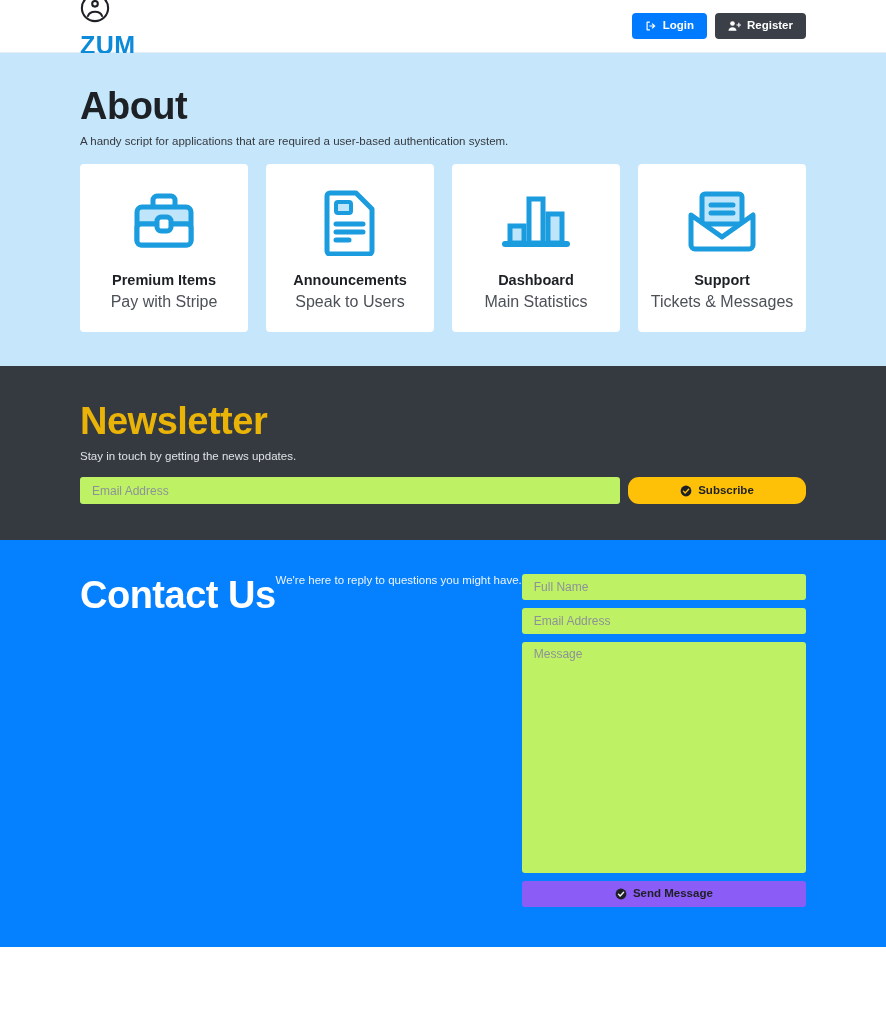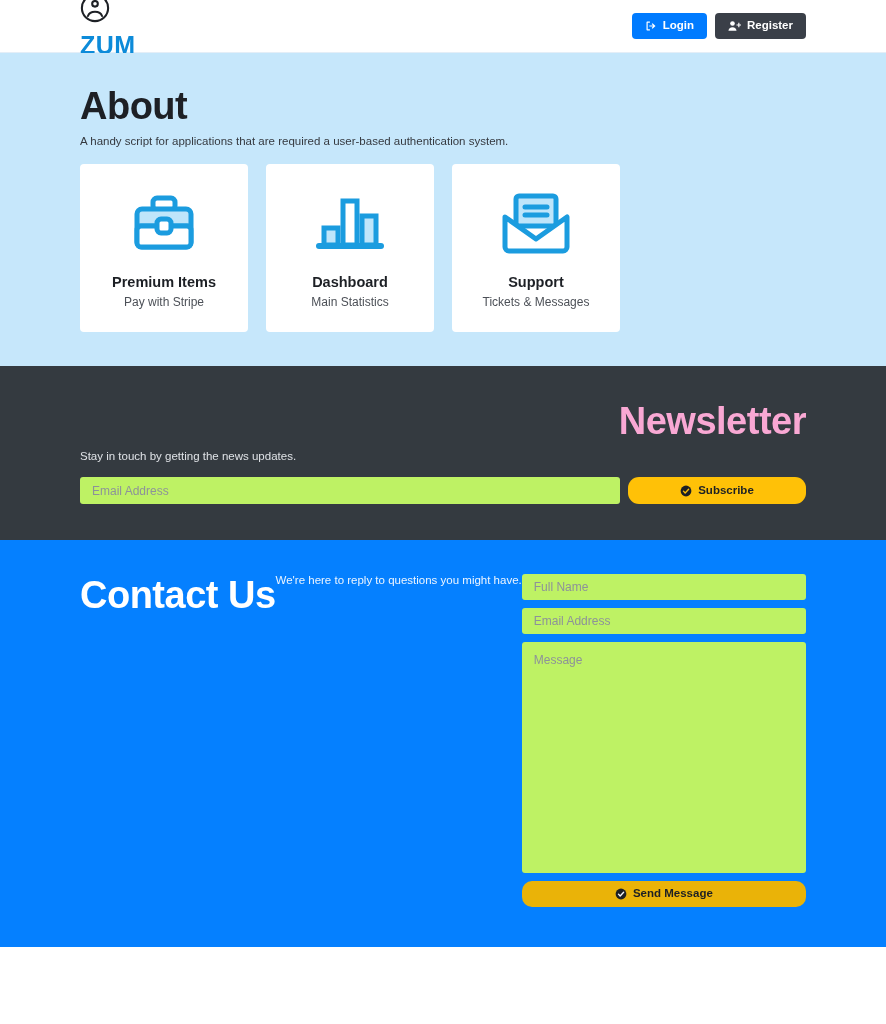--- a/index.html
+++ b/index.html
@@ -77,29 +77,29 @@
     border-radius: 4px;
     height: 168px;
     display: flex;
     flex-direction: column;
     align-items: center;
     justify-content: center;
     padding: 12px;
   }
   .card-icon { height: 72px; display: flex; align-items: center; justify-content: center; margin-bottom: 14px; }
   .card-title { font-size: 14.5px; font-weight: bold; color: #1d2025; margin-bottom: 5px; }
-  .card-sub { font-size: 12px; color: #4c5057; }
+  .card-sub { font-size: 16px; color: #4c5057; }
 
   
   .newsletter-section {
     background: #343a40;
     padding: 34px 80px 36px 80px;
     flex: 0 0 auto;
   }
-  .newsletter-section .section-title { color: #f9a8d4; text-align: right; }
+  .newsletter-section .section-title { color: #eab308; }
   .newsletter-section .section-sub { color: #dfe2e6; margin-bottom: 15px; }
   .newsletter-row { display: flex; gap: 8px; }
   .field {
     border: none;
     border-radius: 3px;
     background: #bef264;
     font-family: "Liberation Sans", sans-serif;
     font-size: 12px;
     color: #1d2025;
     padding: 10px 12px;
@@ -125,30 +125,30 @@
     flex-direction: row;
   }
   .contact-section .section-title { color: #ffffff; }
   .contact-section .section-sub { color: #ecf4ff; margin-bottom: 14px; }
   .contact-form { display: flex; flex-direction: column; gap: 8px; flex: 1 1 auto; }
   .contact-input { height: 26px; }
   .contact-textarea {
     flex: 1 1 auto;
     min-height: 230px;
     resize: none;
-    padding: 10px 12px;
+    padding: 4px 12px;
     line-height: 1.4;
   }
   .btn-send {
-    background: #eab308;
+    background: #8b5cf6;
     color: #1d2025;
     height: 26px;
     justify-content: center;
     width: 100%;
-    border-radius: 10px;
+    border-radius: 3px;
   }
 
   
   .site-footer {
     height: 77px;
     background: #ffffff;
     display: flex;
     align-items: center;
     justify-content: space-between;
     padding: 0 80px;
@@ -207,20 +207,31 @@
             <rect x="8" y="17" width="54" height="38" rx="5" fill="#bfe5fa" stroke="#1b9cdf" stroke-width="5"></rect>
             <path d="M10 34h50" stroke="#1b9cdf" stroke-width="5"></path>
             <rect x="8" y="34" width="54" height="21" rx="4" fill="#ffffff" stroke="#1b9cdf" stroke-width="5"></rect>
             <rect x="28" y="27" width="14" height="14" rx="4" fill="#ffffff" stroke="#1b9cdf" stroke-width="5"></rect>
           </svg>
         </div>
         <div class="card-title">Premium Items</div>
         <div class="card-sub">Pay with Stripe</div>
       </div>
 
+      <div class="card">
+        <div class="card-icon">
+          <svg width="60" height="68" viewBox="0 0 60 68">
+            <path d="M10 5h26l16 16v42a3 3 0 0 1-3 3H10a3 3 0 0 1-3-3V8a3 3 0 0 1 3-3z" fill="#ffffff" stroke="#1b9cdf" stroke-width="5" stroke-linejoin="round"></path>
+            <rect x="16" y="14" width="15" height="11" rx="2" fill="#bfe5fa" stroke="#1b9cdf" stroke-width="4"></rect>
+            <path d="M16 36h27M16 44h27M16 52h13" stroke="#1b9cdf" stroke-width="5" stroke-linecap="round"></path>
+          </svg>
+        </div>
+        <div class="card-title">Announcements</div>
+        <div class="card-sub">Speak to Users</div>
+      </div>
 
       <div class="card">
         <div class="card-icon">
           <svg width="72" height="60" viewBox="0 0 72 60">
             <rect x="10" y="34" width="14" height="17" fill="#bfe5fa" stroke="#1b9cdf" stroke-width="5"></rect>
             <rect x="29" y="7" width="14" height="44" fill="#ffffff" stroke="#1b9cdf" stroke-width="5"></rect>
             <rect x="48" y="22" width="14" height="29" fill="#bfe5fa" stroke="#1b9cdf" stroke-width="5"></rect>
             <path d="M5 52h62" stroke="#1b9cdf" stroke-width="6" stroke-linecap="round"></path>
           </svg>
         </div>

